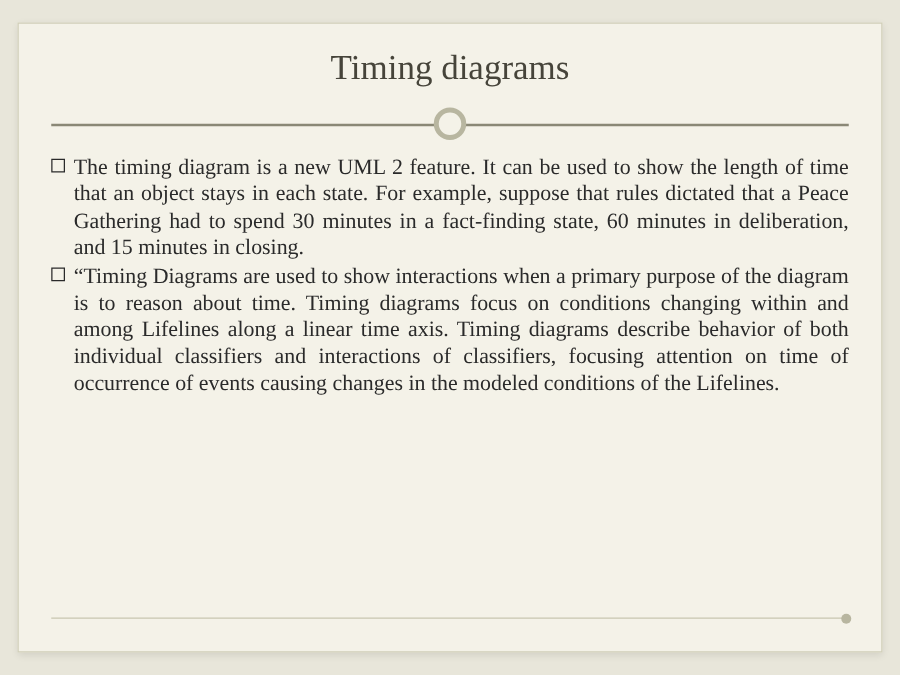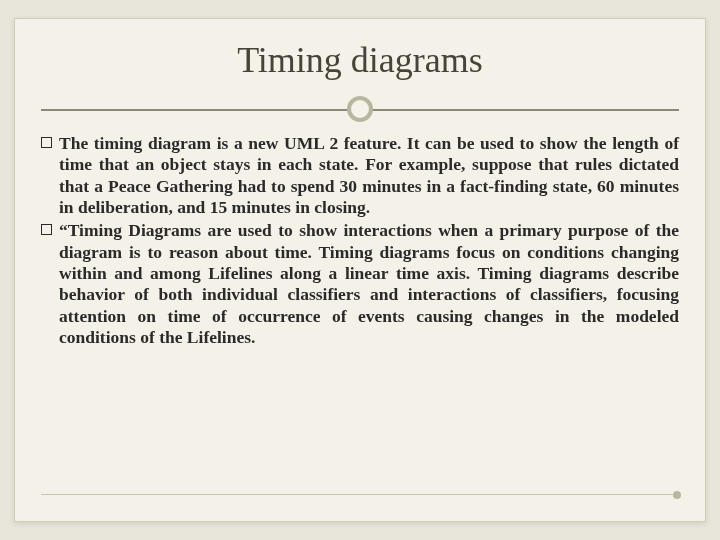--- a/index.html
+++ b/index.html
@@ -15,21 +15,21 @@
     width: 100%;
     height: 100%;
     background: #f4f2e8;
     border: 1px solid #d0ceb8;
     box-shadow: 0 2px 6px rgba(0,0,0,0.1);
     padding: 18px 26px 20px 26px;
     position: relative;
   }
   .title {
     text-align: center;
-    font-size: 36px;
+    font-size: 28px;
     color: #46443a;
     font-weight: normal;
     margin-bottom: 14px;
     margin-top: 2px;
   }
   .divider-wrap {
     position: relative;
     height: 28px;
     margin-bottom: 10px;
   }
@@ -50,21 +50,20 @@
     height: 26px;
     border: 4px solid #b8b6a0;
     border-radius: 50%;
     background: #f4f2e8;
   }
   .content {
     font-size: 17.5px;
     line-height: 1.22;
     color: #2a2a2a;
     text-align: justify;
-    font-weight: bold;
   }
   .para {
     position: relative;
     padding-left: 18px;
     margin-bottom: 2px;
   }
   .bullet-box {
     position: absolute;
     left: 0;
     top: 4px;

